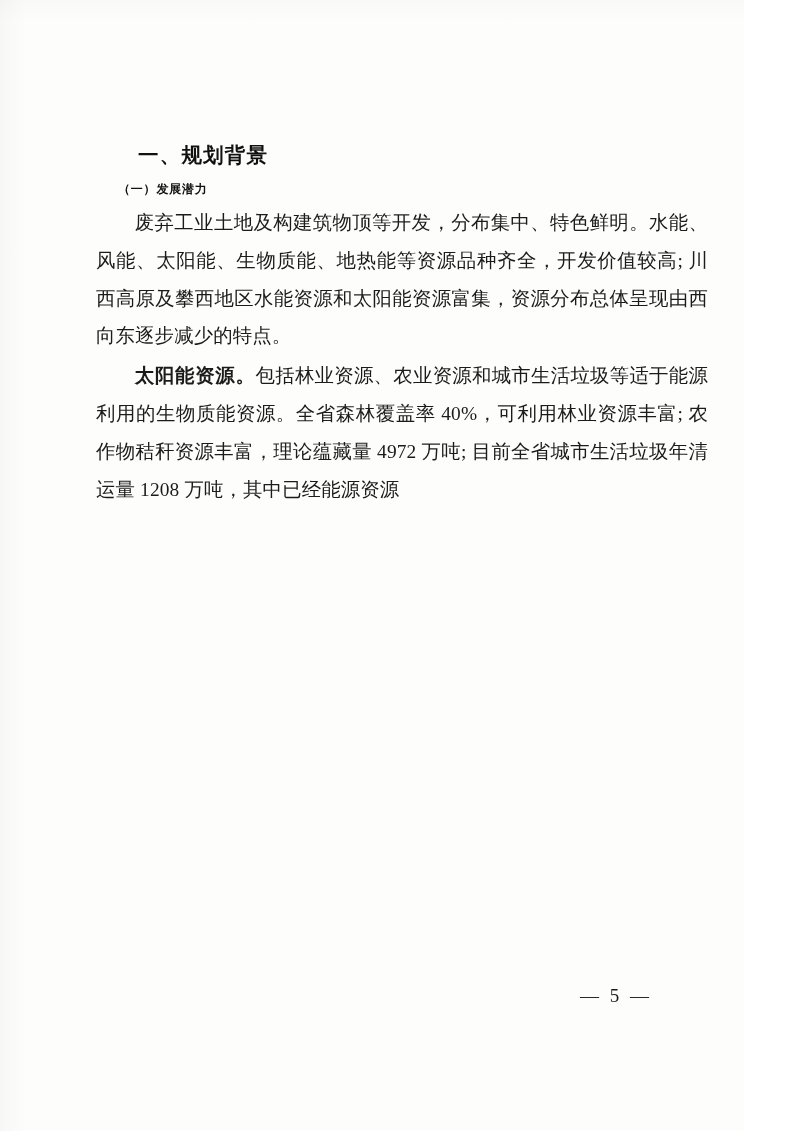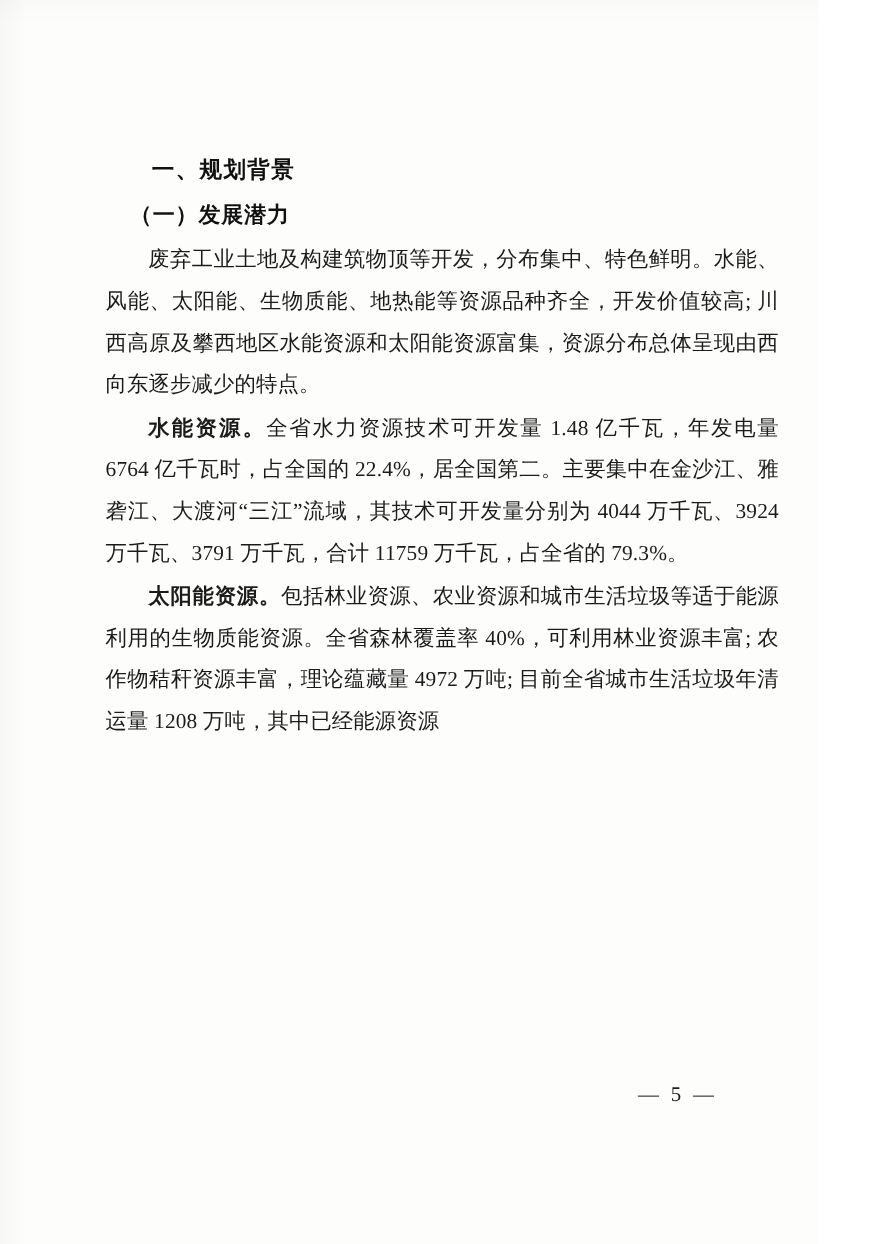--- a/index.html
+++ b/index.html
@@ -42,21 +42,21 @@
   .heading-1 {
     font-size: 20.5px;
     font-weight: bold;
     letter-spacing: 1.2px;
     margin: 0 0 6px 0;
     padding-left: 42px;
     line-height: 1.7;
     color: #111;
   }
   .heading-2 {
-    font-size: 20px;
+    font-size: 12px;
     font-weight: bold;
     letter-spacing: 0.8px;
     margin: 0 0 4px 0;
     padding-left: 22px;
     line-height: 1.75;
     color: #111;
   }
   p.body-par {
     font-size: 19.4px;
     line-height: 1.95;
@@ -87,23 +87,20 @@
   <div class="content">
 
     <div class="heading-1">一、规划背景</div>
 
     <div class="heading-2">（一）发展潜力</div>
 
     <p class="body-par">
       <span class="lead"></span><span>废弃工业土地及构建筑物顶等开发，分布集中、特色鲜明。水能、风能、太阳能、生物质能、地热能等资源品种齐全，开发价值较高; 川西高原及攀西地区水能资源和太阳能资源富集，资源分布总体呈现由西向东逐步减少的特点。</span>
     </p>
 
-    <p class="body-par">
-      <span class="lead">水能资源。</span><span>全省水力资源技术可开发量 1.48 亿千瓦，年发电量 6764 亿千瓦时，占全国的 22.4%，居全国第二。主要集中在金沙江、雅砻江、大渡河“三江”流域，其技术可开发量分别为 4044 万千瓦、3924 万千瓦、3791 万千瓦，合计 11759 万千瓦，占全省的 79.3%。</span>
-    </p>
 
 
 
     <p class="body-par">
       <span class="lead">太阳能资源。</span><span>包括林业资源、农业资源和城市生活垃圾等适于能源利用的生物质能资源。全省森林覆盖率 40%，可利用林业资源丰富; 农作物秸秆资源丰富，理论蕴藏量 4972 万吨; 目前全省城市生活垃圾年清运量 1208 万吨，其中已经能源资源</span>
     </p>
 
   </div>
 
   <div class="page-number">— 5 —</div>

